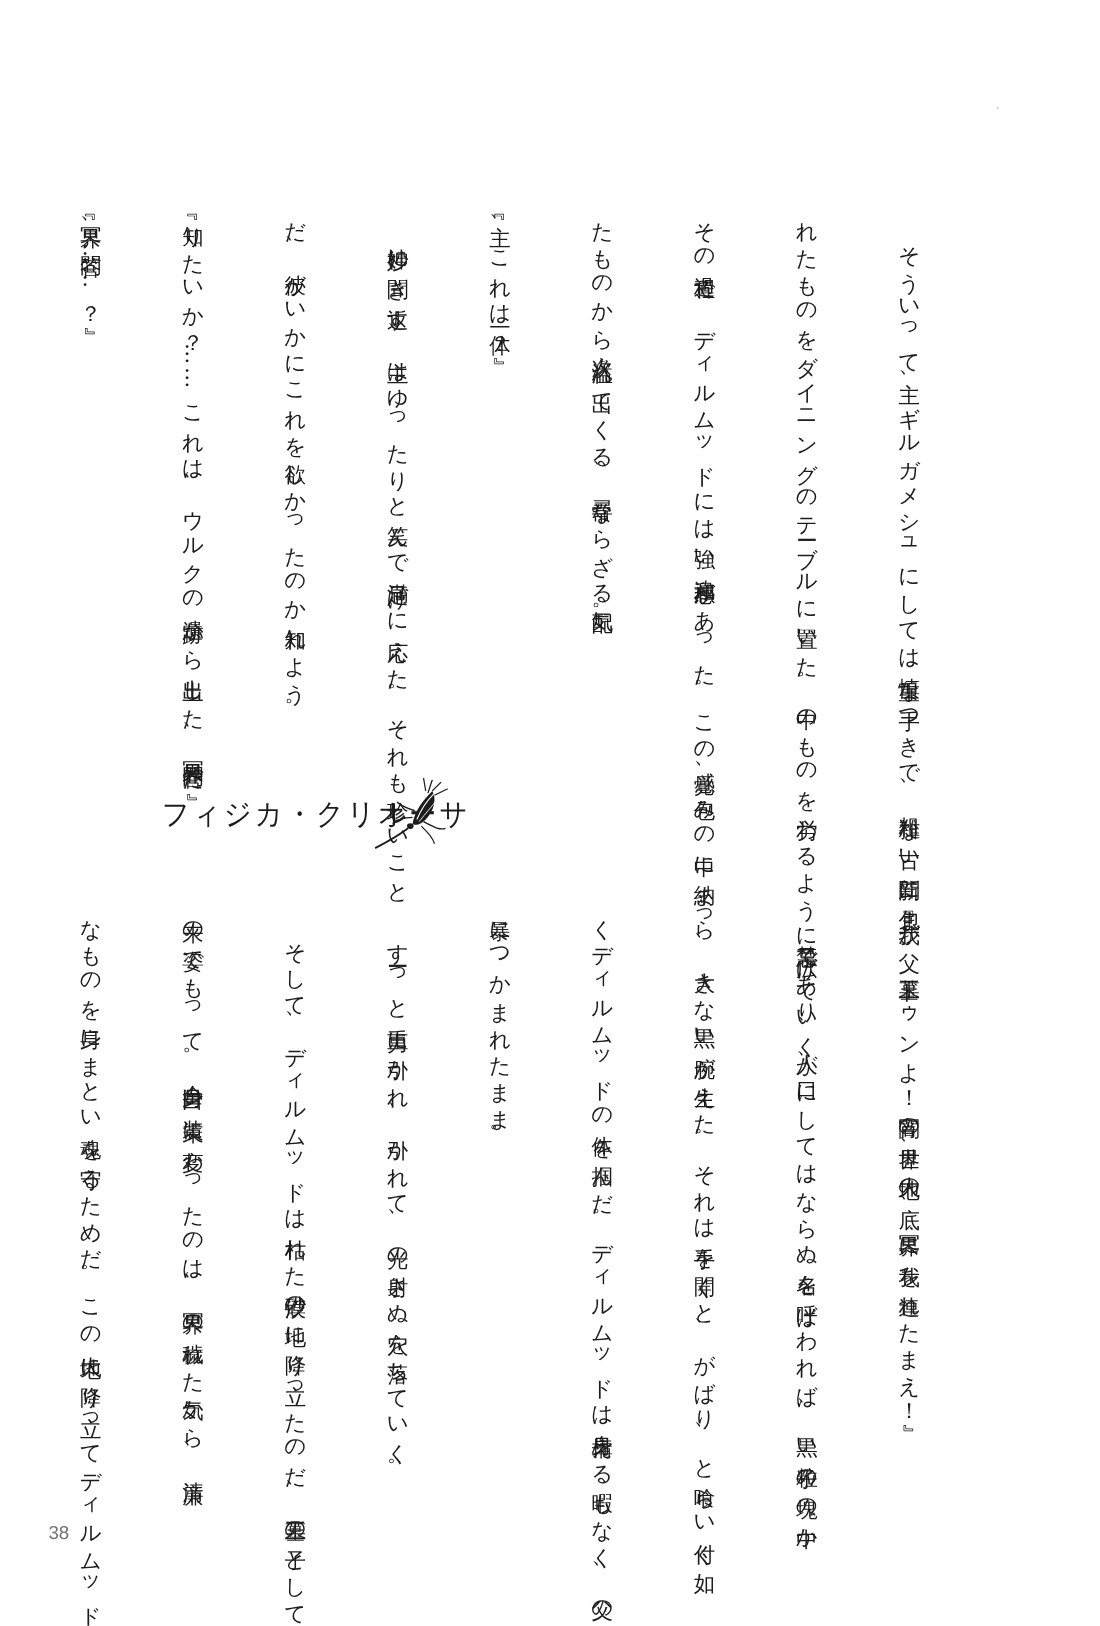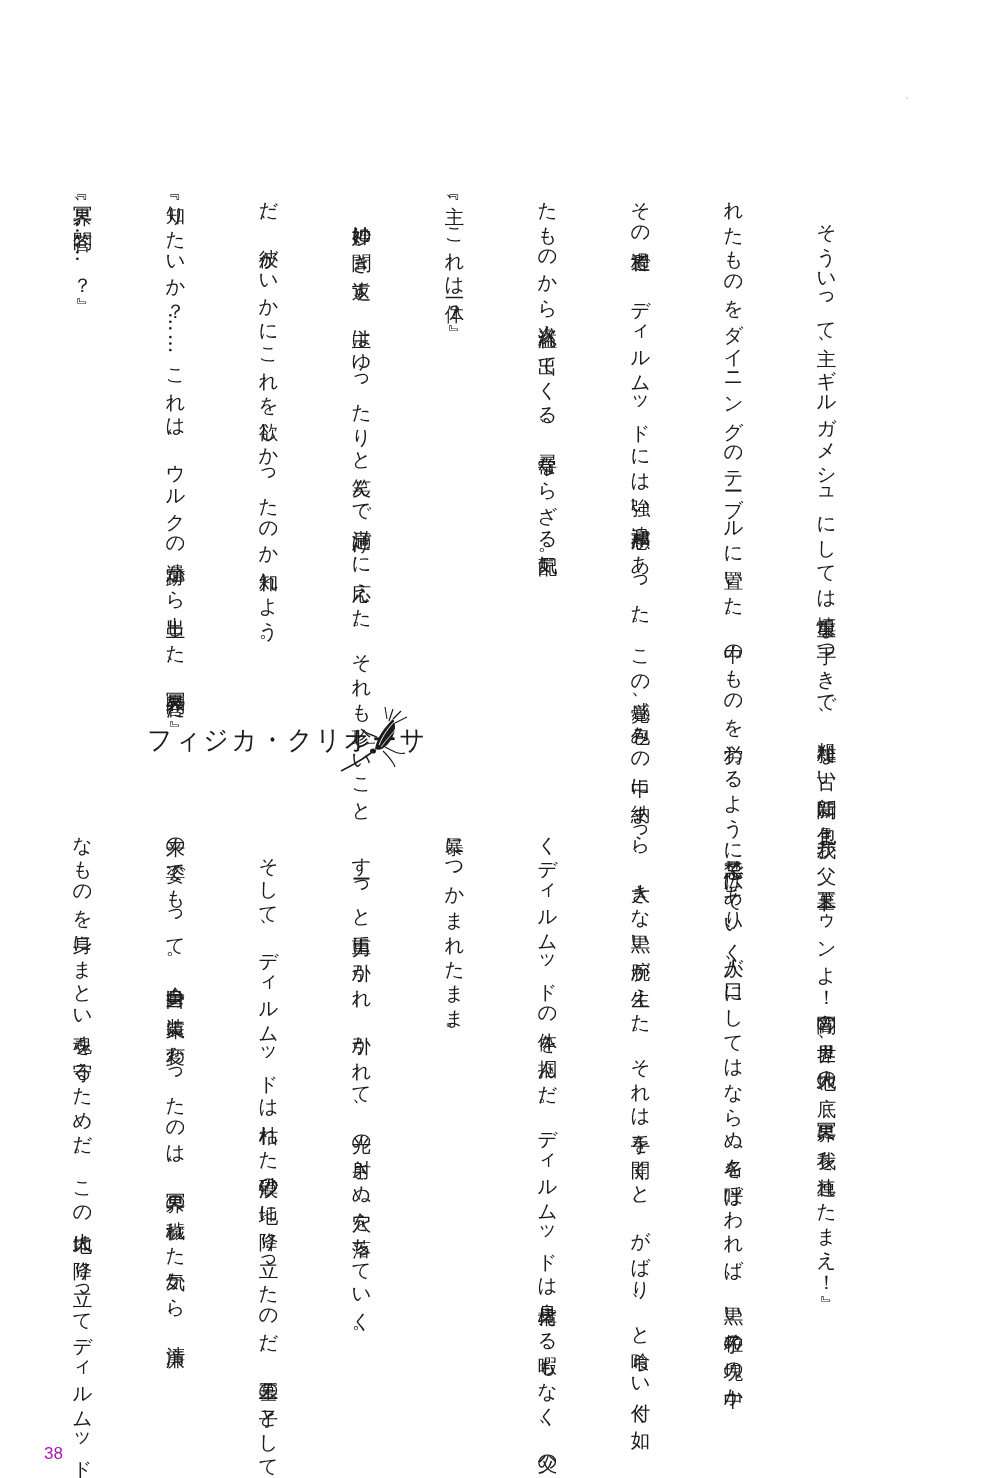--- a/index.html
+++ b/index.html
@@ -62,24 +62,24 @@
     .ornament {
       position: absolute;
       left: 335px;
       top: 707px;
       width: 80px;
       height: 70px;
     }
     .page-number {
       position: absolute;
       left: 44px;
-      top: 1444px;
+      top: 1384px;
       font-family: "Liberation Sans", sans-serif;
       font-size: 17px;
-      color: #a21caf;
+      color: #737373;
       letter-spacing: 0;
     }
     .speck {
       position: absolute;
       left: 906px;
       top: 97px;
       width: 2px;
       height: 2px;
       background: #cfcfcf;
       border-radius: 1px;

